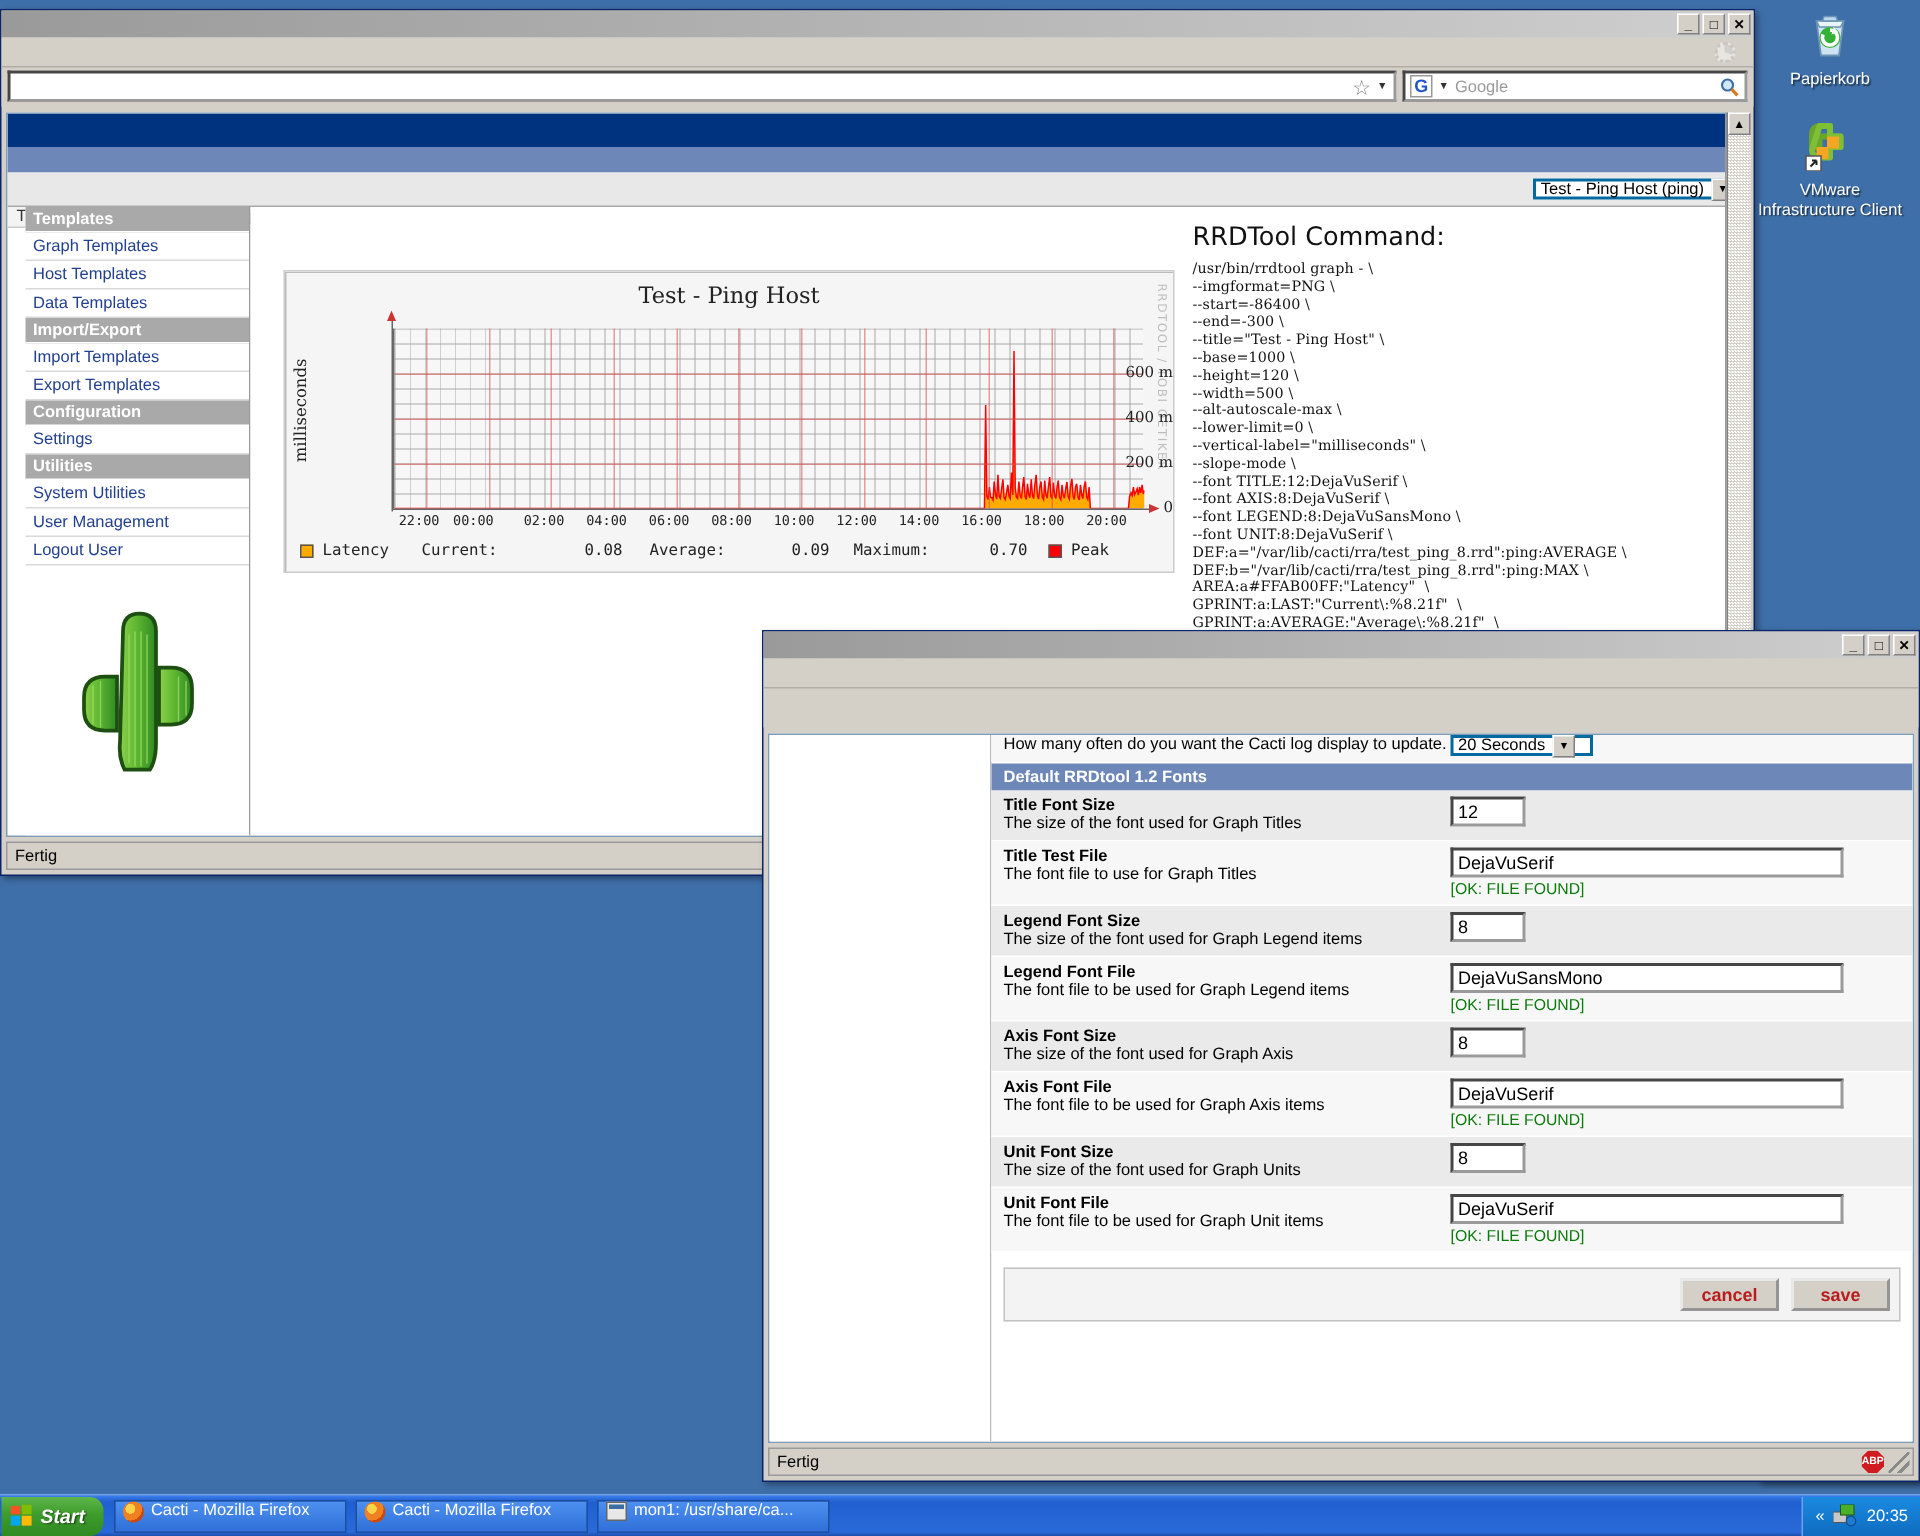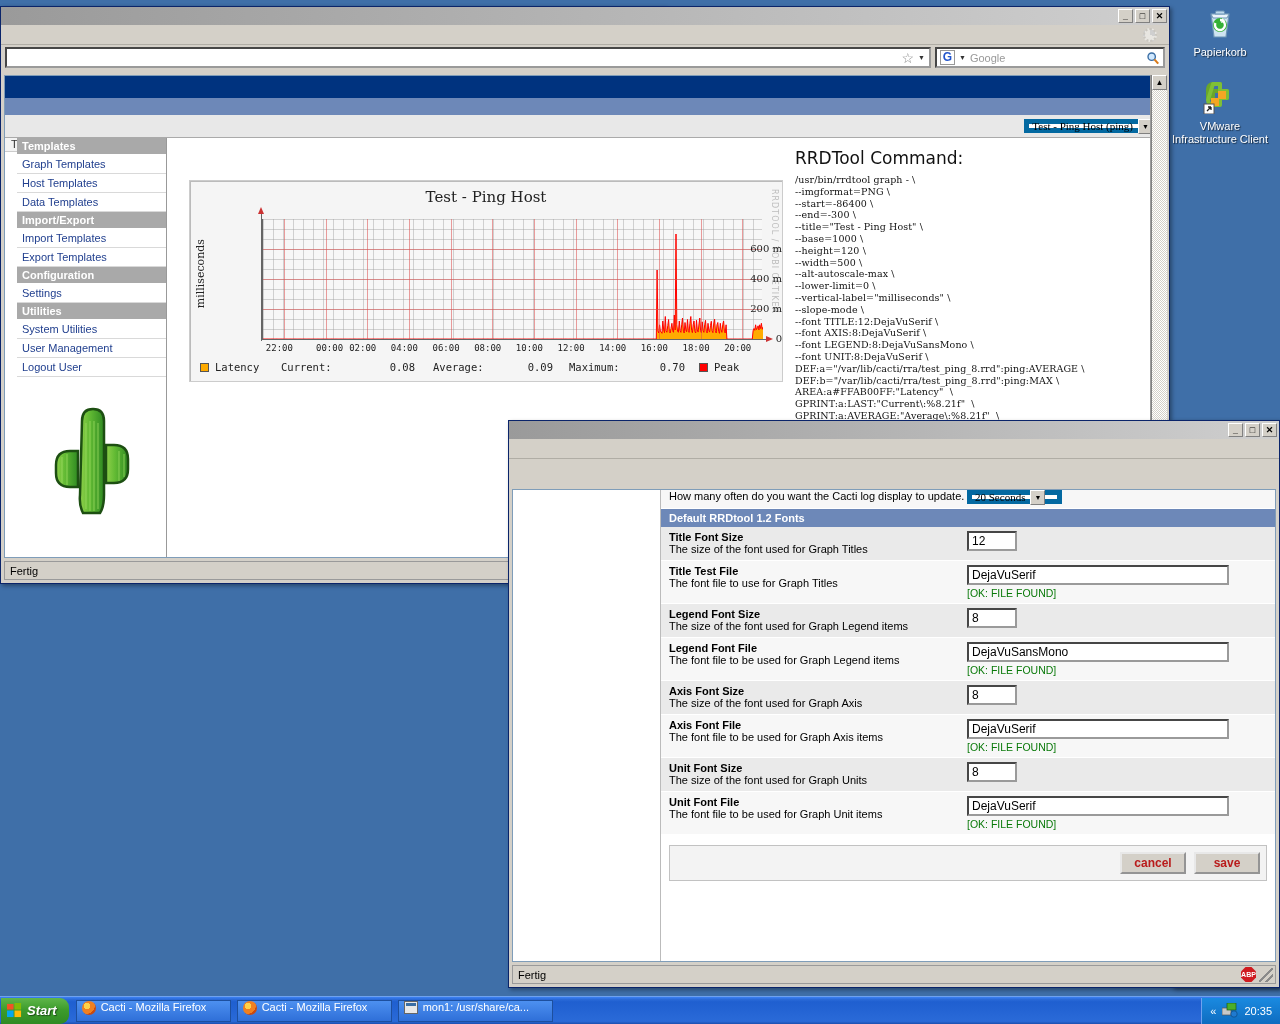--- a/index.html
+++ b/index.html
@@ -136,22 +136,22 @@
     position:absolute; left:3px; right:3px; top:68px; bottom:25px;
     background:#fff; border:1px solid #7f9db9; overflow:hidden;
   }
   #ff1 .ff-content { top:68px; bottom:25px; }
 
   .cacti-topbar { height:22px; background:#00337f; }
   .cacti-subbar { height:17px; background:#6d88b8; }
   .cacti-breadrow { height:23px; background:#e8e8e8; border-bottom:1px solid #aaa;
                     display:flex; align-items:center; justify-content:flex-end; padding-right:6px;}
   .selectbox {
-    height:14px; background:#fff; border:5px solid #0369a1;
-    display:flex; align-items:center; font-size:11px; padding-left:3px;font-family:Liberation Serif, serif;
+    height:14px; background:#fff; border:2px solid #0369a1;
+    display:flex; align-items:center; font-size:11px; padding-left:3px;
   }
   .selectbox .sel-text { padding-right:4px; white-space:nowrap;}
   .selectbox .sel-arrow {
     width:15px;height:15px;margin:1px; background:#d4d0c8;
     border:1px solid; border-color:#fff #808080 #808080 #fff;
     font-size:7px; line-height:14px; text-align:center;
   }
   .hintrow {
     height:14px; background:#f3f3f3; border-bottom:1px solid #ccc;
     font-size:11px; color:#333; padding-left:6px; line-height:13px;
@@ -537,21 +537,21 @@
             <div class="xaxis-line"></div>
             <div class="xaxis-arrow"></div>
             <div id="ytick-holder">
                 <div class="ytick" style="top: 152px;">0</div>
                 <div class="ytick" style="top: 122px;">200 m</div>
                 <div class="ytick" style="top: 92px;">400 m</div>
                 <div class="ytick" style="top: 62px;">600 m</div>
               </div>
             <div id="xtick-holder">
                 <div class="xtick" style="left: 75.8333px;">22:00</div>
-                <div class="xtick" style="left: 126px;">00:00</div>
+                <div class="xtick" style="left: 112px;">00:00</div>
                 <div class="xtick" style="left: 159.167px;">02:00</div>
                 <div class="xtick" style="left: 200.833px;">04:00</div>
                 <div class="xtick" style="left: 242.5px;">06:00</div>
                 <div class="xtick" style="left: 284.167px;">08:00</div>
                 <div class="xtick" style="left: 325.833px;">10:00</div>
                 <div class="xtick" style="left: 367.5px;">12:00</div>
                 <div class="xtick" style="left: 409.167px;">14:00</div>
                 <div class="xtick" style="left: 450.833px;">16:00</div>
                 <div class="xtick" style="left: 492.5px;">18:00</div>
                 <div class="xtick" style="left: 534.167px;">20:00</div>

